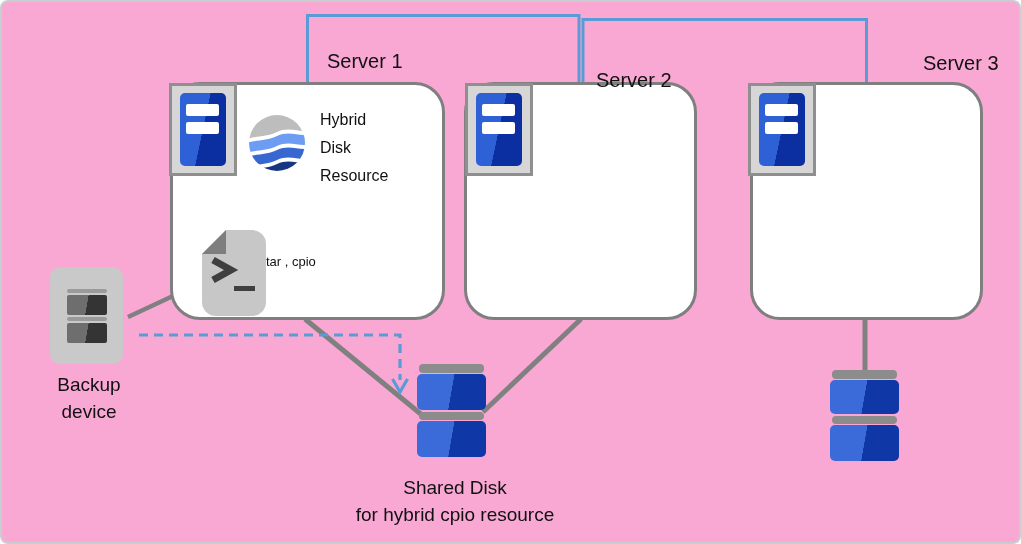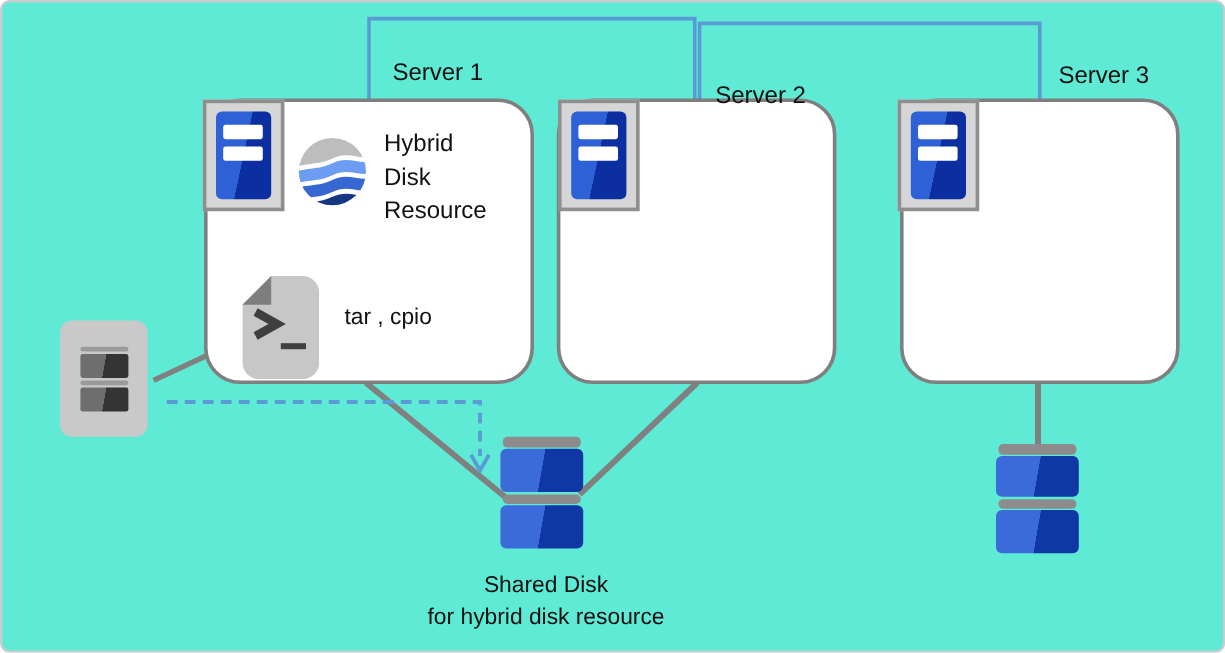--- a/index.html
+++ b/index.html
@@ -1,17 +1,17 @@
 <!DOCTYPE html>
 <html><head>
 <meta charset="utf-8">
 <style>
   html,body{margin:0;padding:0;background:#fff;font-family:"Liberation Sans",sans-serif;}
   #canvas{
-    position:relative;width:1021px;height:544px;background:#5eead4;
+    position:relative;width:1021px;height:544px;background:#f9a8d4;
     border:2px solid #c9cdd0;border-radius:8px;box-sizing:border-box;overflow:hidden;
   }
   .lines{position:absolute;left:0;top:0;z-index:1;}
   .server-box{
     position:absolute;top:80px;height:238px;background:#fff;
     border:3px solid #7f7f7f;border-radius:30px;box-sizing:border-box;z-index:2;
   }
   .server-label{
     position:absolute;top:48px;font-size:20px;color:#111;z-index:3;white-space:nowrap;
   }
@@ -45,23 +45,23 @@
   .backup-icon .slot-bar{position:absolute;left:17px;width:40px;height:4px;background:#9a9a9a;border-radius:2px;}
   .backup-icon .slot{
     position:absolute;left:17px;width:40px;height:20px;border-radius:2px;
     background:linear-gradient(100deg,#6e6e6e 49.6%,#343434 50%);
   }
   .caption{
     position:absolute;font-size:19px;line-height:27px;color:#111;text-align:center;z-index:3;
   }
   .prelines{white-space:pre-line;}
   .hybrid-text{
-    position:absolute;left:318px;top:104px;font-size:20px;line-height:28px;color:#111;z-index:3;
+    position:absolute;left:318px;top:104px;font-size:16px;line-height:28px;color:#111;z-index:3;
   }
-  .tar-text{position:absolute;left:285px;top:252px;font-size:19px;color:#111;z-index:3;}
+  .tar-text{position:absolute;left:264px;top:252px;font-size:13px;color:#111;z-index:3;}
   .icon-svg{position:absolute;z-index:4;}
 </style>
 </head>
 <body>
 
 <div id="canvas">
 
   <svg class="lines" width="1021" height="544" viewBox="0 0 1021 544">
 
     <path d="M305.5,82 V13.5 H577 V82" fill="none" stroke="#5b9bd5" stroke-width="3"></path>
@@ -75,21 +75,21 @@
     <path d="M137,333 H398 V378" fill="none" stroke="#5b9bd5" stroke-width="3.2" stroke-dasharray="9 6"></path>
     <path d="M390.5,377 L398,390 L405.5,377" fill="none" stroke="#5b9bd5" stroke-width="3.2"></path>
   </svg>
 
   <div class="server-box" style="left:168px;width:275px;"></div>
   <div class="server-box" style="left:462px;width:233px;"></div>
   <div class="server-box" style="left:748px;width:233px;"></div>
 
   <div class="server-label" style="left:325px;">Server 1</div>
   <div class="server-label" style="left:594px;top:67px;">Server 2</div>
-  <div class="server-label" style="left:880px;top:50px;">Server 3</div>
+  <div class="server-label" style="left:921px;top:50px;">Server 3</div>
 
   <div class="server-icon" style="left:167px;">
     <div class="tower">
       <div class="bar b1"></div>
       <div class="bar b2"></div>
     </div>
   </div>
   <div class="server-icon" style="left:463px;">
     <div class="tower">
       <div class="bar b1"></div>
@@ -127,29 +127,31 @@
     <rect x="32" y="56" width="21" height="5" fill="#3f3f3f"></rect>
   </svg>
   <div class="tar-text">tar , cpio</div>
 
   <div class="backup-icon">
     <div class="slot-bar" style="top:22px;"></div>
     <div class="slot" style="top:28px;"></div>
     <div class="slot-bar" style="top:50px;"></div>
     <div class="slot" style="top:56px;"></div>
   </div>
+  <div class="caption prelines" style="left:28px;top:369px;width:118px;">Backup
+device</div>
 
   <div class="disk" style="left:415px;top:362px;">
     <div class="cap"></div>
     <div class="block"></div>
     <div class="cap mid"></div>
     <div class="block"></div>
   </div>
   <div class="caption prelines" style="left:330px;top:472px;width:246px;">Shared Disk
-for hybrid disk resource</div>
+for hybrid cpio resource</div>
 
   <div class="disk" style="left:828px;top:368px;">
     <div class="cap"></div>
     <div class="block" style="height:34px;"></div>
     <div class="cap mid"></div>
     <div class="block"></div>
   </div>
 
 </div>
 

